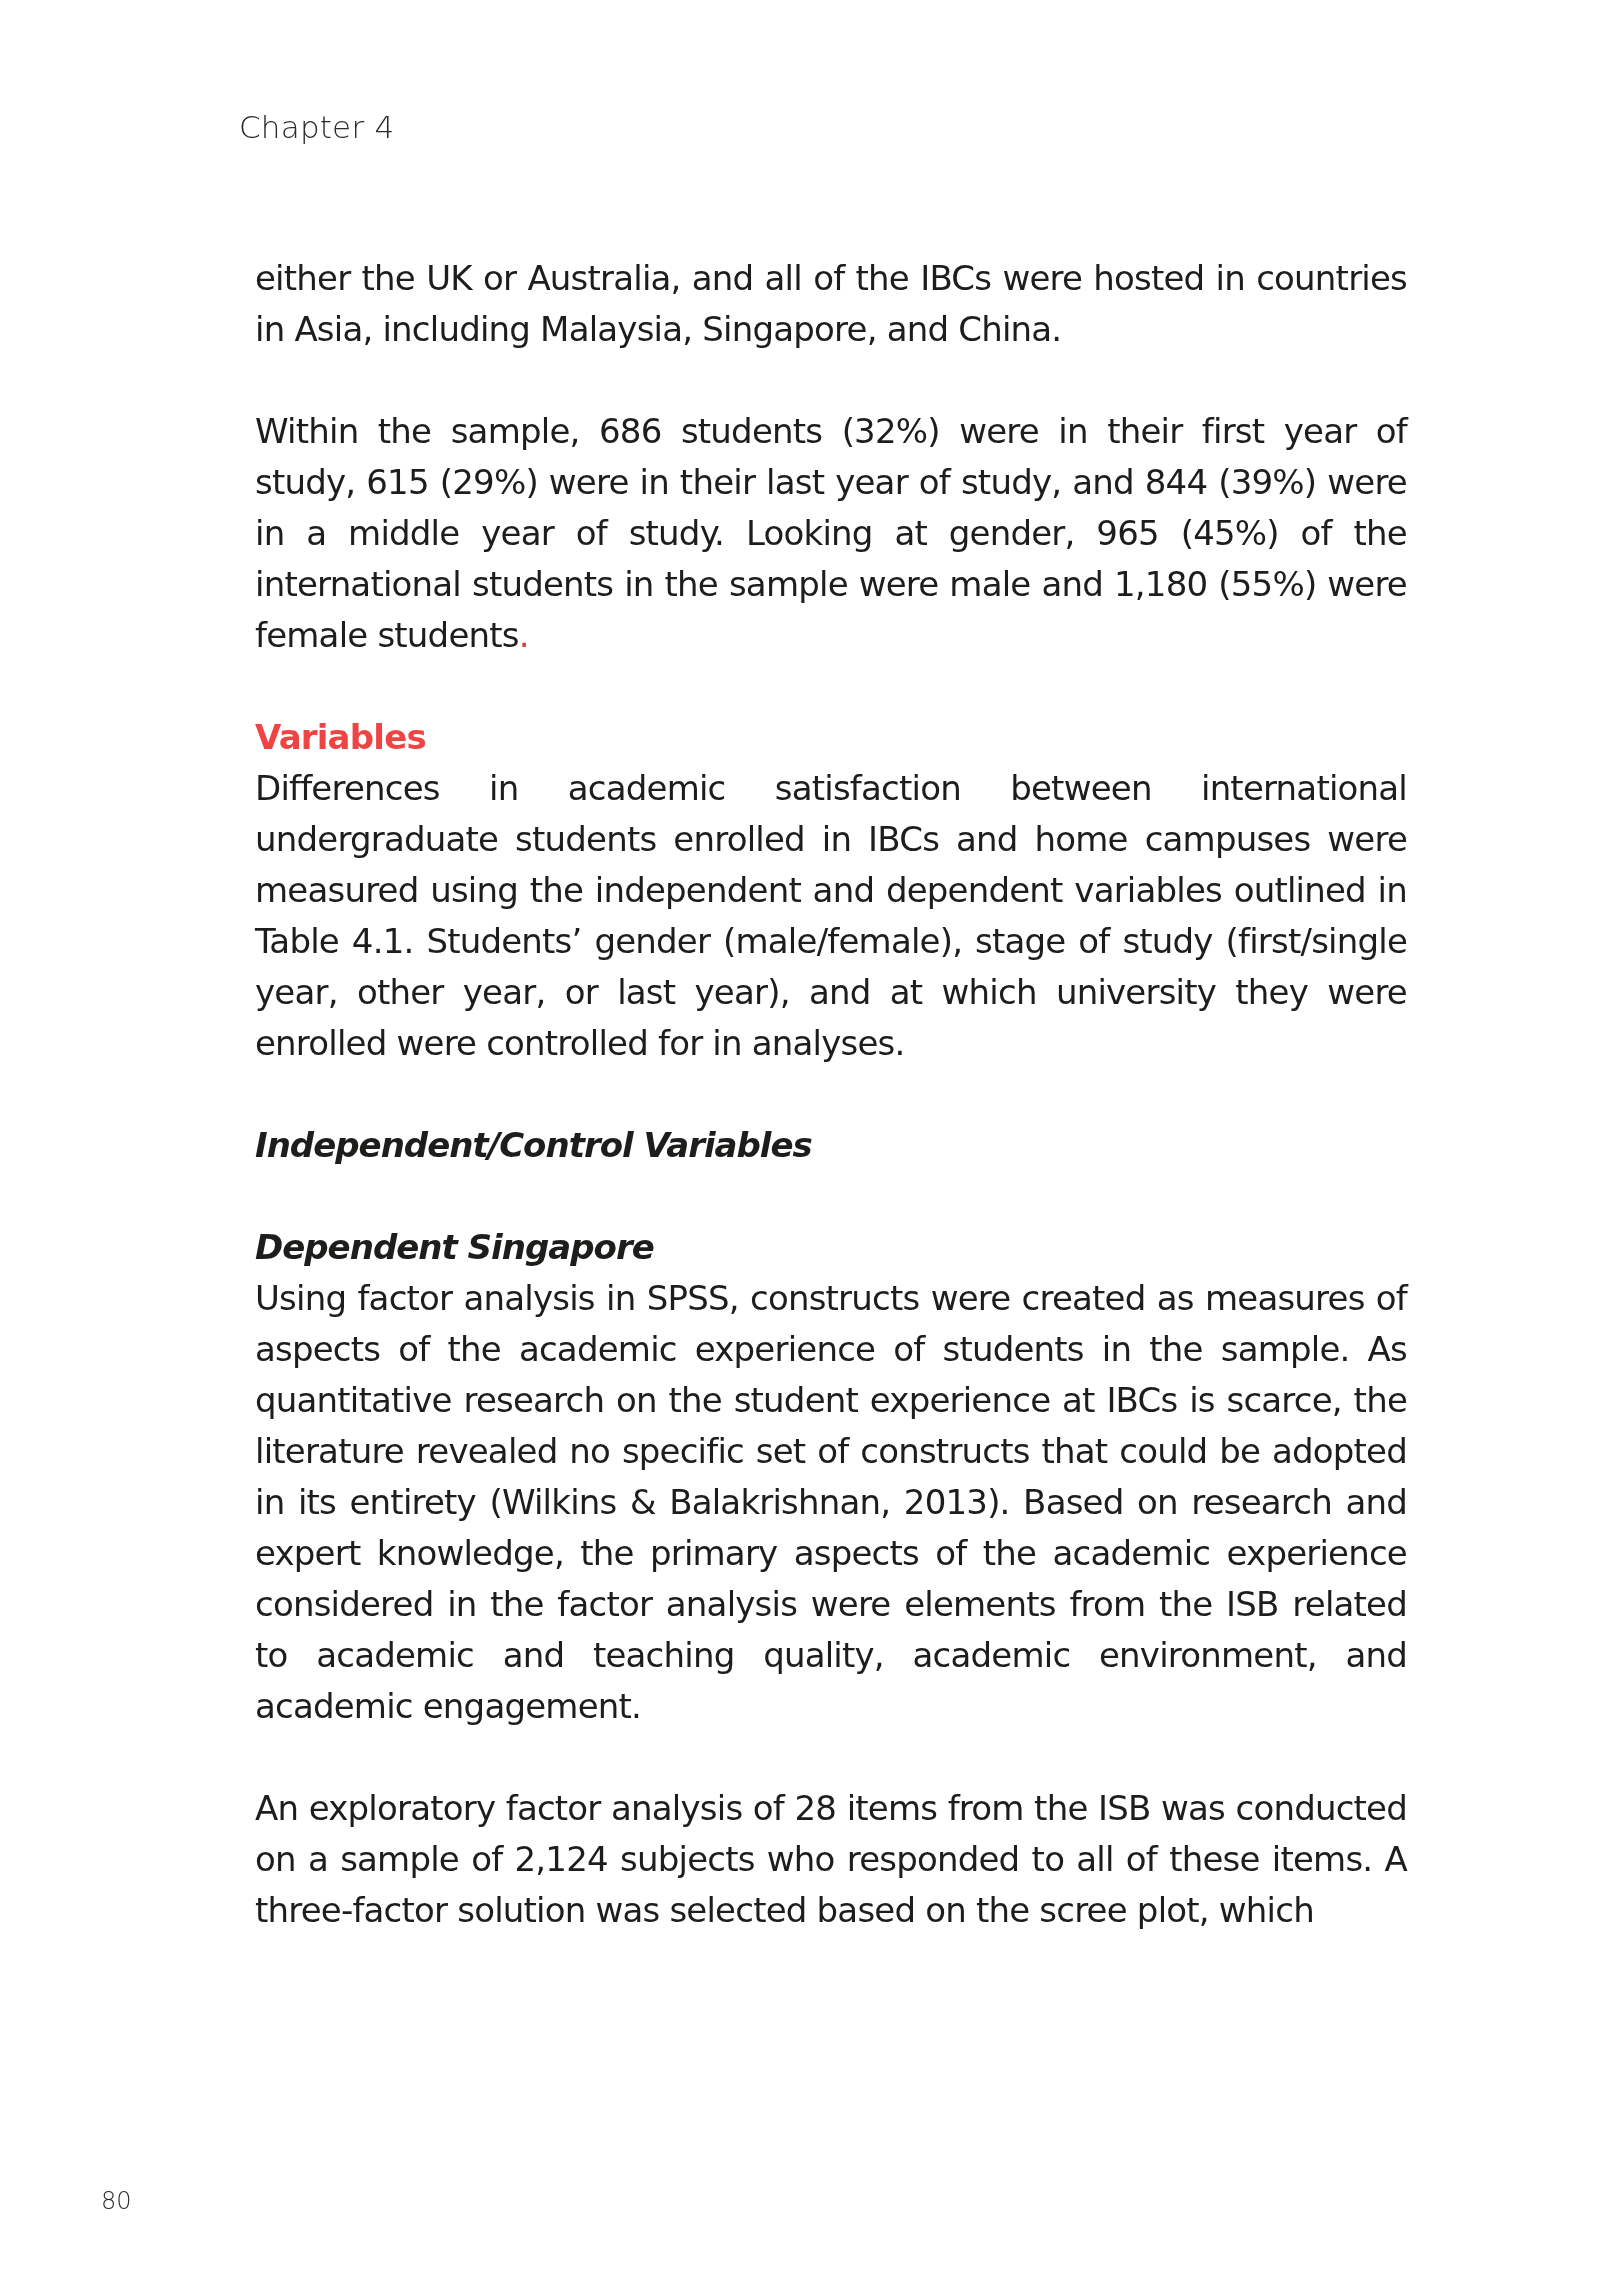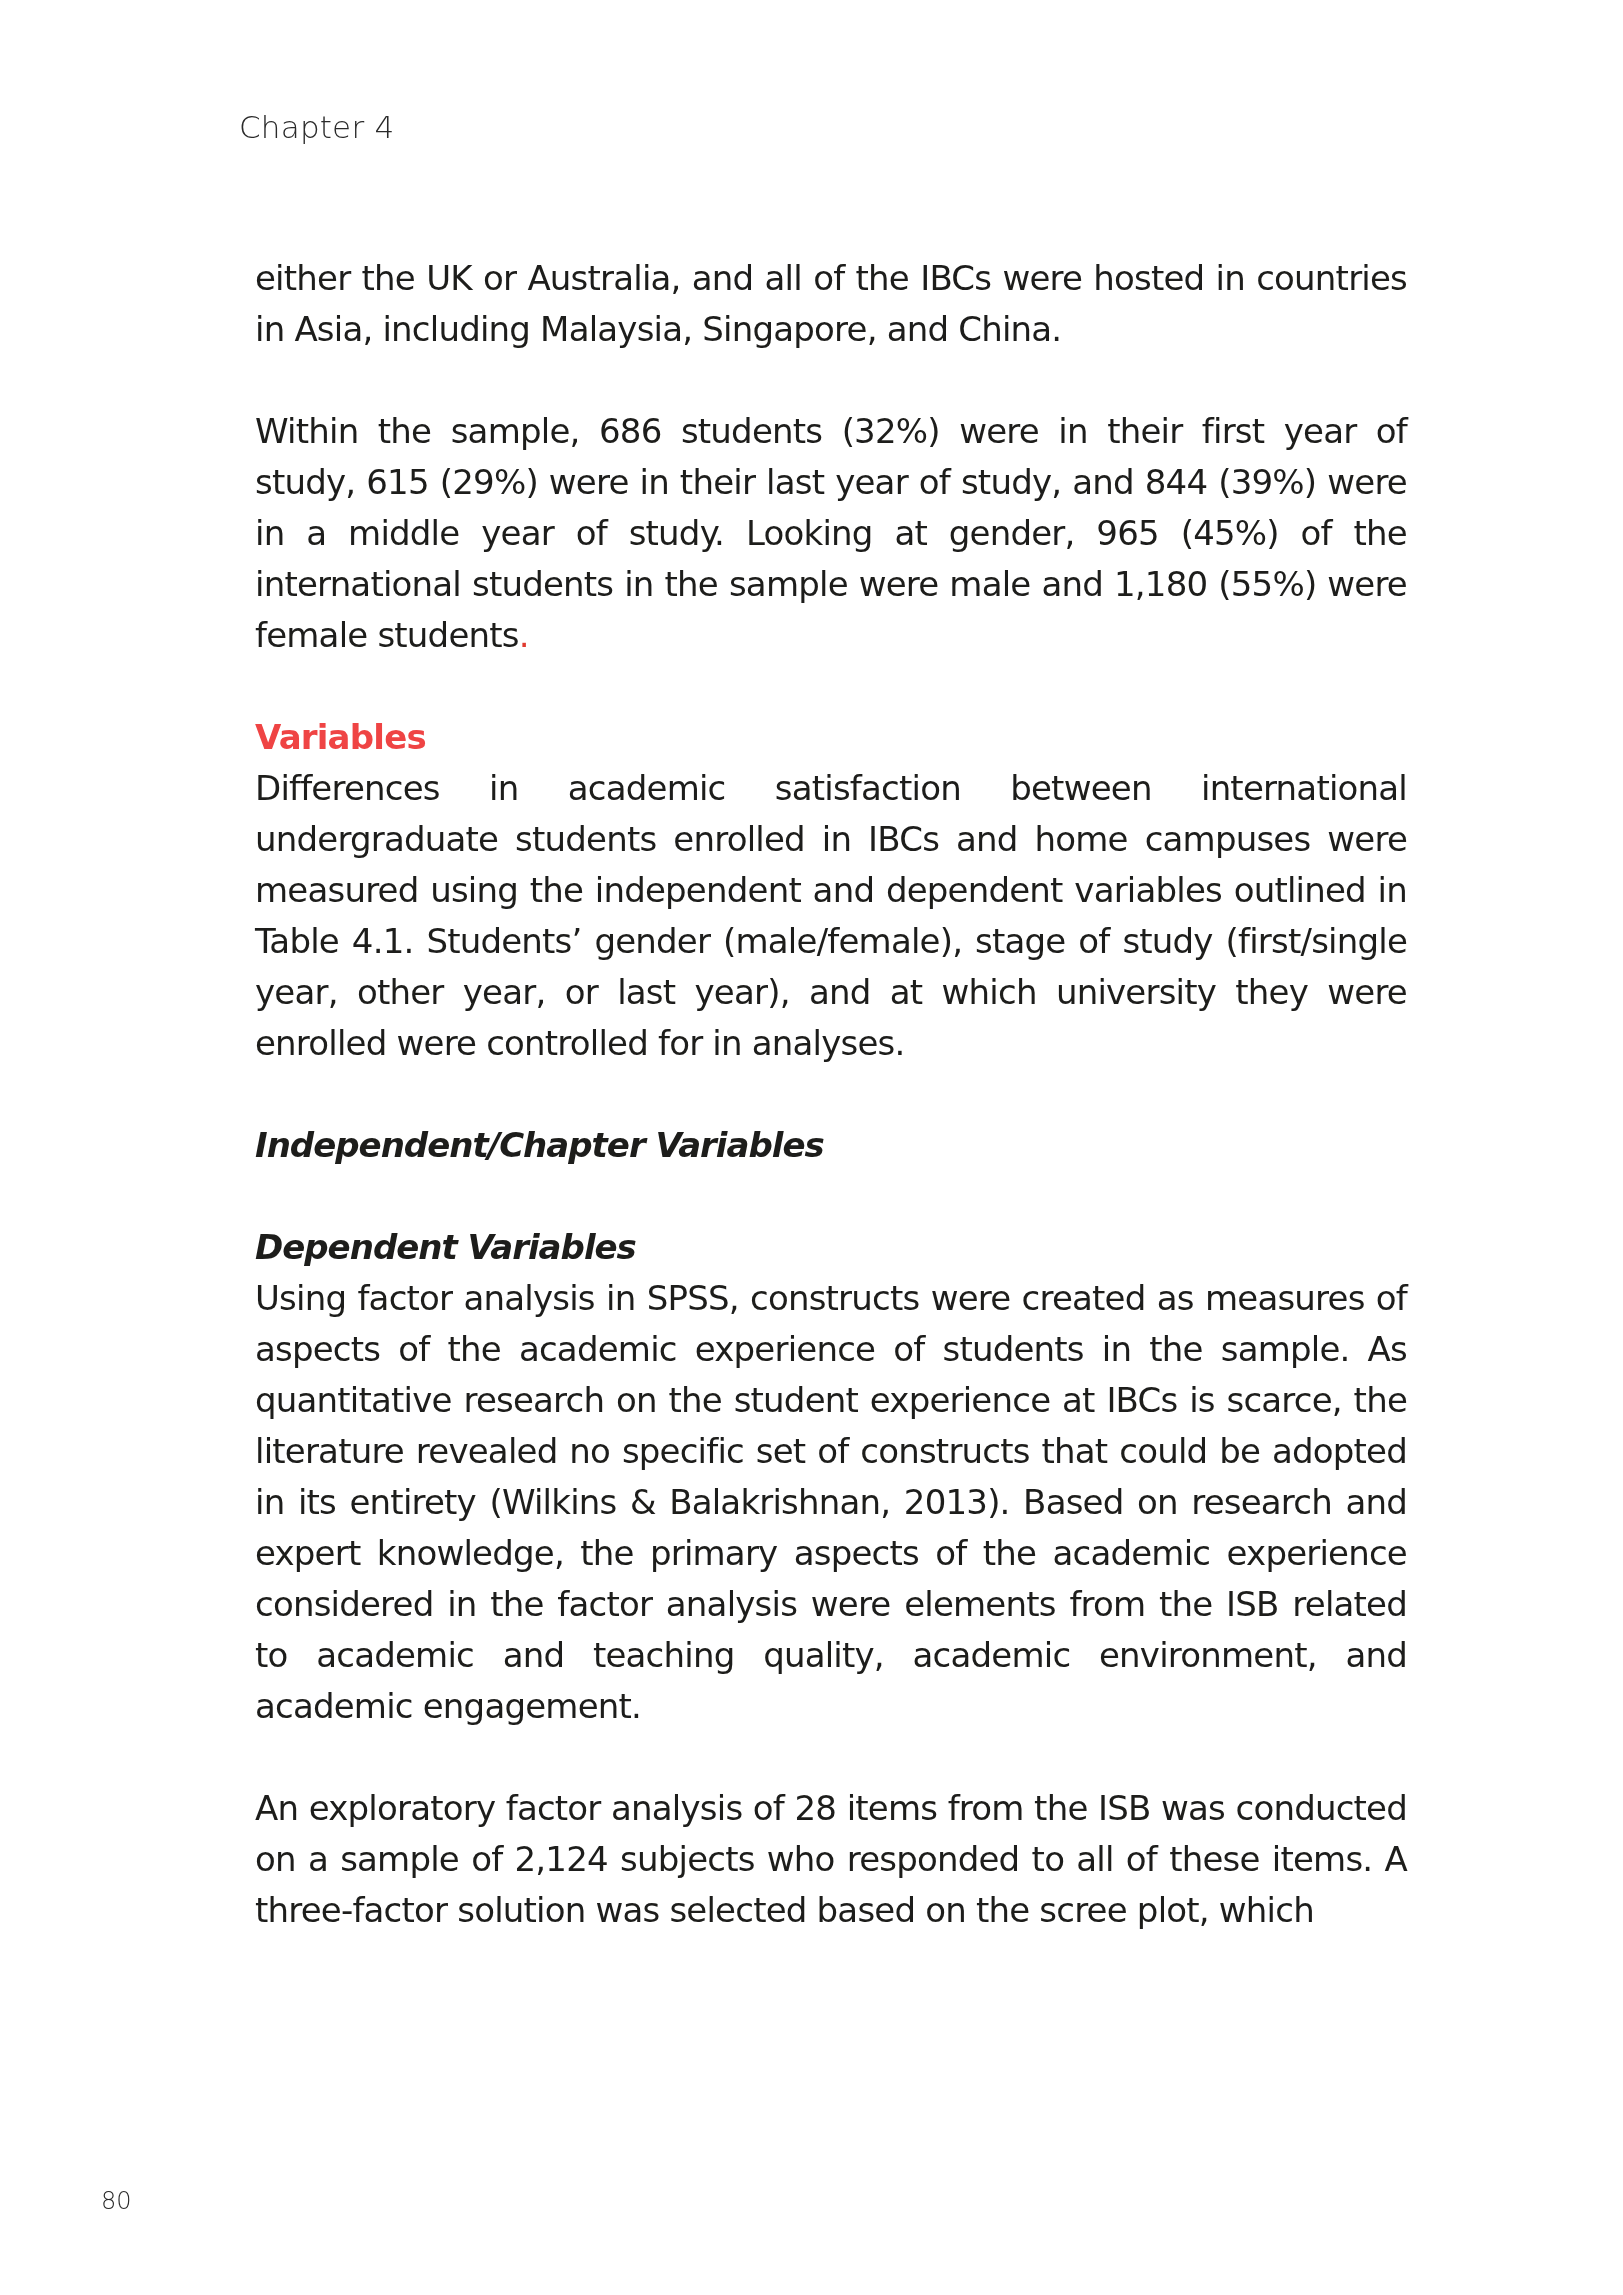--- a/index.html
+++ b/index.html
@@ -78,24 +78,24 @@
   <p class="para">either the UK or Australia, and all of the IBCs were hosted in countries in Asia, including Malaysia, Singapore, and China.</p>
   <div class="gap"></div>
 
   <p class="para"><span>Within the sample, 686 students (32%) were in their first year of study, 615 (29%) were in their last year of study, and 844 (39%) were in a middle year of study. Looking at gender, 965 (45%) of the international students in the sample were male and 1,180 (55%) were female students</span><span class="red-period">.</span></p>
   <div class="gap"></div>
 
   <h2 class="section-heading">Variables</h2>
   <p class="para">Differences in academic satisfaction between international undergraduate students enrolled in IBCs and home campuses were measured using the independent and dependent variables outlined in Table 4.1. Students’ gender (male/female), stage of study (first/single year, other year, or last year), and at which university they were enrolled were controlled for in analyses.</p>
   <div class="gap"></div>
 
-  <h3 class="subheading">Independent/Chapter Variables</h3>
+  <h3 class="subheading">Independent/Control Variables</h3>
   <div class="gap"></div>
 
-  <h3 class="subheading">Dependent Variables</h3>
+  <h3 class="subheading">Dependent Singapore</h3>
   <p class="para">Using factor analysis in SPSS, constructs were created as measures of aspects of the academic experience of students in the sample.  As quantitative research on the student experience at IBCs is scarce, the literature revealed no specific set of constructs that could be adopted in its entirety (Wilkins &amp; Balakrishnan, 2013). Based on research and expert knowledge, the primary aspects of the academic experience considered in the factor analysis were elements from the ISB related to academic and teaching quality, academic environment, and academic engagement.</p>
   <div class="gap"></div>
 
   <p class="para">An exploratory factor analysis of 28 items from the ISB was conducted on a sample of 2,124 subjects who responded to all of these items. A three-factor solution was selected based on the scree plot, which</p>
 </div>
 
 <div class="page-number">80</div>
 
 
 </body></html>

